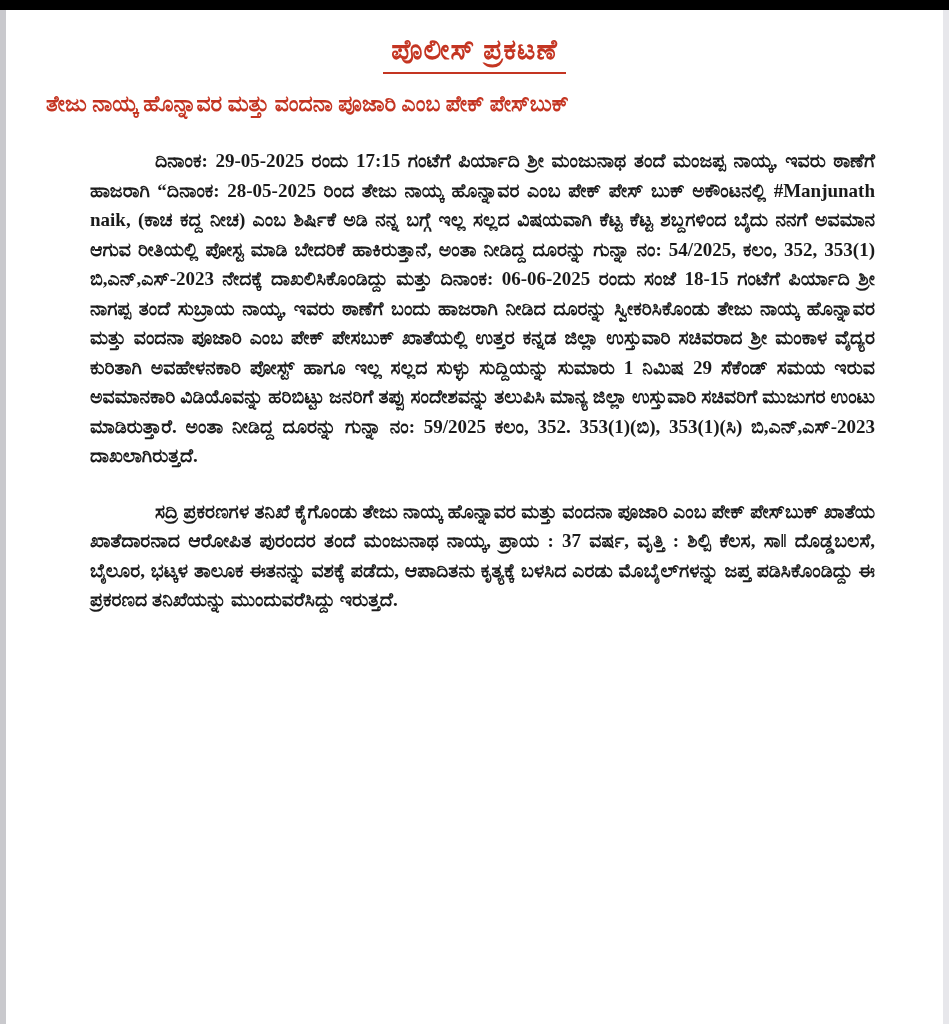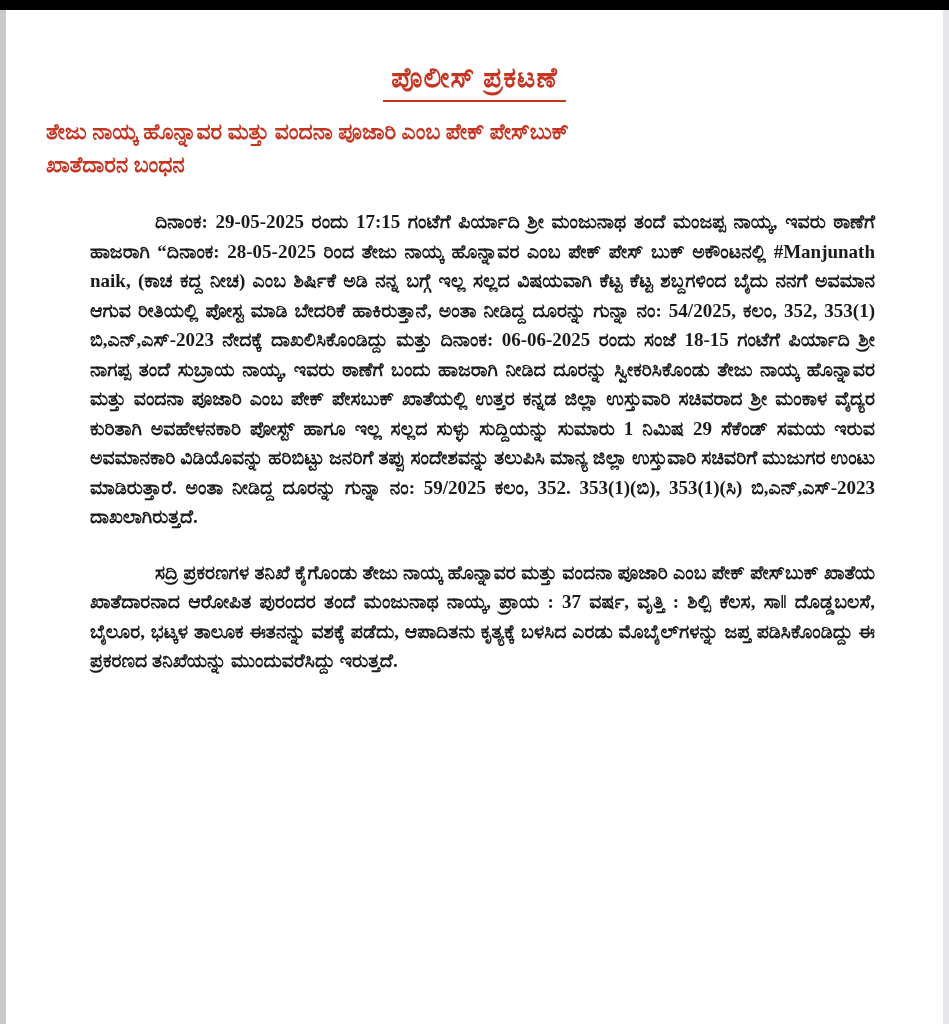--- a/index.html
+++ b/index.html
@@ -33,21 +33,21 @@
     top: 10px; right: 0;
     width: 6px; height: 1014px;
     background: var(--right-edge, #e7e7eb);
   }
   .page {
     position: absolute;
     top: 10px; left: 6px;
     width: 937px; height: 1014px;
     background: #ffffff;
     box-sizing: border-box;
-    padding-top: 48px;
+    padding-top: 20px;
   }
   .doc-title {
     text-align: center;
     margin: 0;
   }
   .doc-title .u {
     display: inline-block;
     color: var(--heading-red, #c43522);
     font-size: 28px;
     font-weight: 700;
@@ -99,21 +99,20 @@
 
   <div class="page">
 
     <h1 class="doc-title">
       <span class="u">ಪೊಲೀಸ್  ಪ್ರಕಟಣೆ</span>
     </h1>
 
 
     <div class="subtitle">
       <div>ತೇಜು ನಾಯ್ಕ ಹೊನ್ನಾವರ ಮತ್ತು ವಂದನಾ ಪೂಜಾರಿ ಎಂಬ ಪೇಕ್ ಪೇಸ್‌ಬುಕ್</div>
-      <div>ಖಾತೆದಾರನ ಬಂಧನ</div>
     </div>
 
     <div class="body-text">
       <p>ದಿನಾಂಕ: 29-05-2025 ರಂದು 17:15 ಗಂಟೆಗೆ ಪಿರ್ಯಾದಿ ಶ್ರೀ ಮಂಜುನಾಥ ತಂದೆ ಮಂಜಪ್ಪ ನಾಯ್ಕ, ಇವರು ಠಾಣೆಗೆ ಹಾಜರಾಗಿ “ದಿನಾಂಕ: 28-05-2025 ರಿಂದ ತೇಜು ನಾಯ್ಕ ಹೊನ್ನಾವರ ಎಂಬ ಪೇಕ್ ಪೇಸ್ ಬುಕ್ ಅಕೌಂಟನಲ್ಲಿ #Manjunath naik, (ಕಾಚ ಕದ್ದ ನೀಚ) ಎಂಬ ಶಿರ್ಷಿಕೆ ಅಡಿ ನನ್ನ ಬಗ್ಗೆ ಇಲ್ಲ ಸಲ್ಲದ ವಿಷಯವಾಗಿ ಕೆಟ್ಟ ಕೆಟ್ಟ ಶಬ್ದಗಳಿಂದ ಬೈದು ನನಗೆ ಅವಮಾನ ಆಗುವ ರೀತಿಯಲ್ಲಿ ಪೋಸ್ಟ ಮಾಡಿ ಬೇದರಿಕೆ ಹಾಕಿರುತ್ತಾನೆ, ಅಂತಾ ನೀಡಿದ್ದ ದೂರನ್ನು ಗುನ್ನಾ ನಂ:  54/2025, ಕಲಂ, 352, 353(1) ಬಿ,ಎನ್,ಎಸ್-2023 ನೇದಕ್ಕೆ ದಾಖಲಿಸಿಕೊಂಡಿದ್ದು ಮತ್ತು ದಿನಾಂಕ: 06-06-2025 ರಂದು ಸಂಜೆ 18-15 ಗಂಟೆಗೆ ಪಿರ್ಯಾದಿ ಶ್ರೀ ನಾಗಪ್ಪ ತಂದೆ ಸುಬ್ರಾಯ ನಾಯ್ಕ, ಇವರು ಠಾಣೆಗೆ ಬಂದು ಹಾಜರಾಗಿ ನೀಡಿದ ದೂರನ್ನು ಸ್ವೀಕರಿಸಿಕೊಂಡು ತೇಜು ನಾಯ್ಕ ಹೊನ್ನಾವರ ಮತ್ತು ವಂದನಾ ಪೂಜಾರಿ ಎಂಬ ಪೇಕ್ ಪೇಸಬುಕ್ ಖಾತೆಯಲ್ಲಿ ಉತ್ತರ ಕನ್ನಡ ಜಿಲ್ಲಾ ಉಸ್ತುವಾರಿ ಸಚಿವರಾದ ಶ್ರೀ ಮಂಕಾಳ ವೈದ್ಯರ ಕುರಿತಾಗಿ  ಅವಹೇಳನಕಾರಿ ಪೋಸ್ಟ್ ಹಾಗೂ ಇಲ್ಲ ಸಲ್ಲದ ಸುಳ್ಳು ಸುದ್ದಿಯನ್ನು ಸುಮಾರು 1 ನಿಮಿಷ 29 ಸೆಕೆಂಡ್ ಸಮಯ ಇರುವ ಅವಮಾನಕಾರಿ ವಿಡಿಯೊವನ್ನು ಹರಿಬಿಟ್ಟು ಜನರಿಗೆ ತಪ್ಪು ಸಂದೇಶವನ್ನು ತಲುಪಿಸಿ ಮಾನ್ಯ ಜಿಲ್ಲಾ ಉಸ್ತುವಾರಿ ಸಚಿವರಿಗೆ ಮುಜುಗರ ಉಂಟು ಮಾಡಿರುತ್ತಾರೆ. ಅಂತಾ ನೀಡಿದ್ದ ದೂರನ್ನು ಗುನ್ನಾ ನಂ: 59/2025 ಕಲಂ, 352. 353(1)(ಬಿ), 353(1)(ಸಿ) ಬಿ,ಎನ್,ಎಸ್-2023 ದಾಖಲಾಗಿರುತ್ತದೆ.</p>
       <p>ಸದ್ರಿ ಪ್ರಕರಣಗಳ ತನಿಖೆ ಕೈಗೊಂಡು ತೇಜು ನಾಯ್ಕ ಹೊನ್ನಾವರ ಮತ್ತು ವಂದನಾ ಪೂಜಾರಿ ಎಂಬ ಪೇಕ್ ಪೇಸ್‌ಬುಕ್ ಖಾತೆಯ ಖಾತೆದಾರನಾದ ಆರೋಪಿತ ಪುರಂದರ ತಂದೆ ಮಂಜುನಾಥ ನಾಯ್ಕ, ಪ್ರಾಯ : 37 ವರ್ಷ, ವೃತ್ತಿ : ಶಿಲ್ಪಿ ಕೆಲಸ, ಸಾ‖ ದೊಡ್ಡಬಲಸೆ, ಬೈಲೂರ, ಭಟ್ಕಳ ತಾಲೂಕ ಈತನನ್ನು ವಶಕ್ಕೆ ಪಡೆದು, ಆಪಾದಿತನು ಕೃತ್ಯಕ್ಕೆ ಬಳಸಿದ ಎರಡು ಮೊಬೈಲ್‌ಗಳನ್ನು ಜಪ್ತ ಪಡಿಸಿಕೊಂಡಿದ್ದು ಈ ಪ್ರಕರಣದ ತನಿಖೆಯನ್ನು ಮುಂದುವರೆಸಿದ್ದು  ಇರುತ್ತದೆ.</p>
     </div>
 
   </div>
 </div>
 

